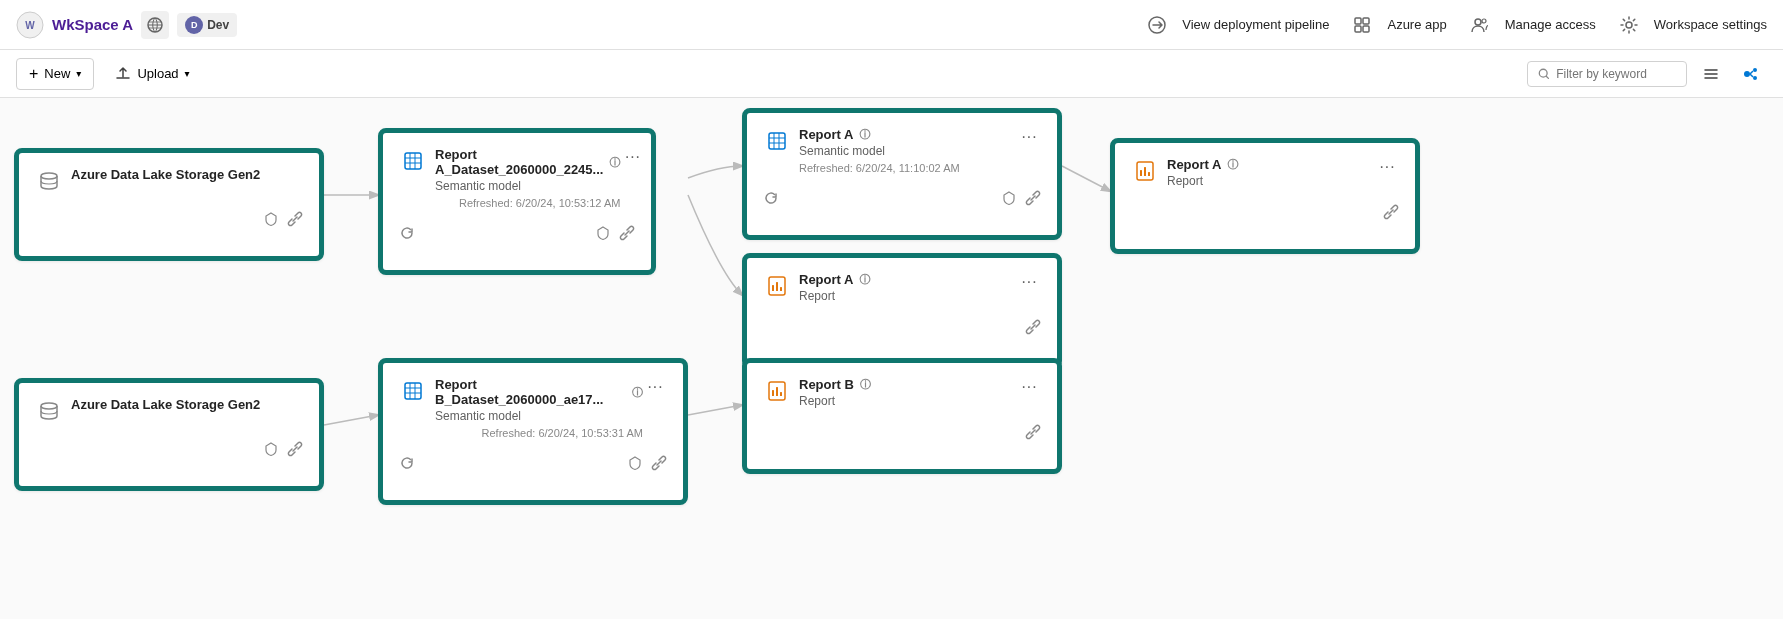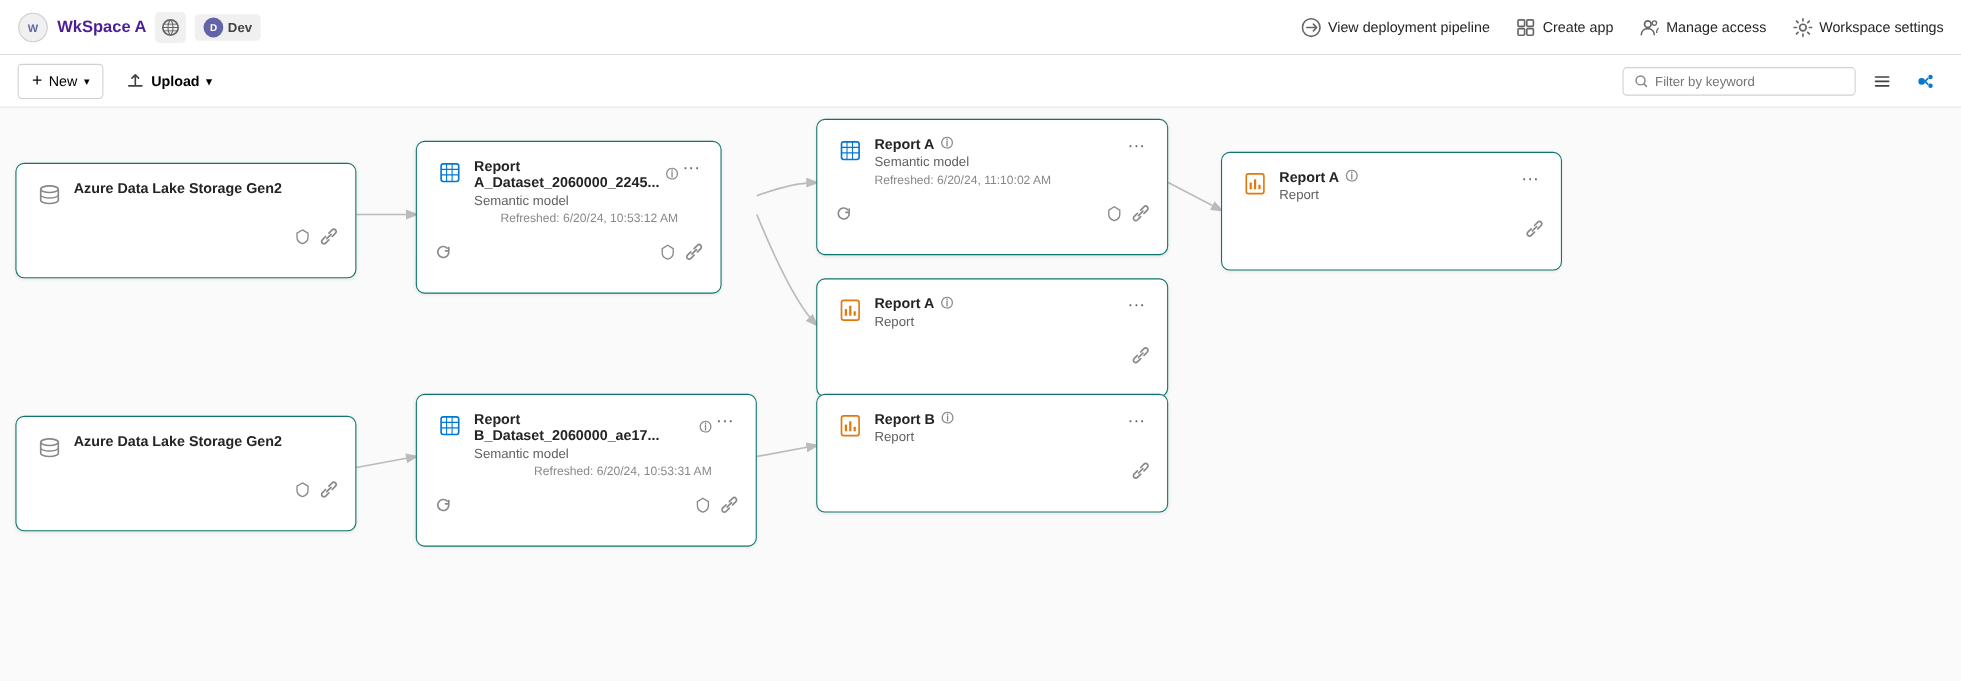--- a/index.html
+++ b/index.html
@@ -57,21 +57,21 @@
     }
     .topbar-right {
       margin-left: auto;
       display: flex;
       align-items: center;
       gap: 24px;
     }
     .topbar-action {
       display: flex;
       align-items: center;
-      gap: 6px;
+      gap: 16px;
       font-size: 13px;
       color: #242424;
       cursor: pointer;
       white-space: nowrap;
     }
 
     
     .toolbar {
       display: flex;
       align-items: center;
@@ -92,34 +92,34 @@
       font-weight: 500;
     }
     .btn-upload {
       display: flex; align-items: center; gap: 6px;
       background: #fff;
       border: 1px solid transparent;
       border-radius: 4px;
       padding: 6px 12px;
       font-size: 13px;
       cursor: pointer;
-      font-weight: 700;
+      font-weight: 400;
     }
     .toolbar-right {
       margin-left: auto;
       display: flex;
       align-items: center;
       gap: 8px;
     }
     .search-box {
       display: flex; align-items: center; gap: 6px;
       border: 1px solid #d1d1d1;
       border-radius: 4px;
       padding: 5px 10px;
-      width: 212px;
+      width: 160px;
       background: #fff;
     }
     .search-box input {
       border: none; outline: none;
       font-size: 12px;
       color: #888;
       width: 100%;
       background: transparent;
     }
     .icon-btn {
@@ -137,21 +137,21 @@
       position: relative;
       width: 1783px;
       height: calc(619px - 98px);
       overflow: hidden;
     }
 
     
     .card {
       position: absolute;
       background: #fff;
-      border: 1px solid #0f766e;
+      border: 5px solid #0f766e;
       border-radius: 8px;
       padding: 14px 16px 26px 16px;
       box-shadow: 0 1px 3px rgba(0,0,0,0.08);
     }
     .card-title {
       font-size: 13px;
       font-weight: 600;
       color: #242424;
       display: flex;
       align-items: center;
@@ -266,21 +266,21 @@
       <span>View deployment pipeline</span>
     </div>
 
     <div class="topbar-action">
       <svg width="18" height="18" viewBox="0 0 18 18" fill="none">
         <rect x="2" y="2" width="6" height="6" rx="1" stroke="#666" stroke-width="1.5"></rect>
         <rect x="10" y="2" width="6" height="6" rx="1" stroke="#666" stroke-width="1.5"></rect>
         <rect x="2" y="10" width="6" height="6" rx="1" stroke="#666" stroke-width="1.5"></rect>
         <rect x="10" y="10" width="6" height="6" rx="1" stroke="#666" stroke-width="1.5"></rect>
       </svg>
-      <span>Create app</span>
+      <span>Azure app</span>
     </div>
 
     <div class="topbar-action">
       <svg width="18" height="18" viewBox="0 0 18 18" fill="none">
         <circle cx="7" cy="6" r="3" stroke="#666" stroke-width="1.5"></circle>
         <path d="M1 16 c0-4 3-6 6-6s6 2 6 6" stroke="#666" stroke-width="1.5" fill="none"></path>
         <circle cx="13" cy="5" r="2" stroke="#666" stroke-width="1.2"></circle>
         <path d="M15 14 c0-3 1.5-4.5 2-4.5" stroke="#666" stroke-width="1.2" fill="none"></path>
       </svg>
       <span>Manage access</span>

